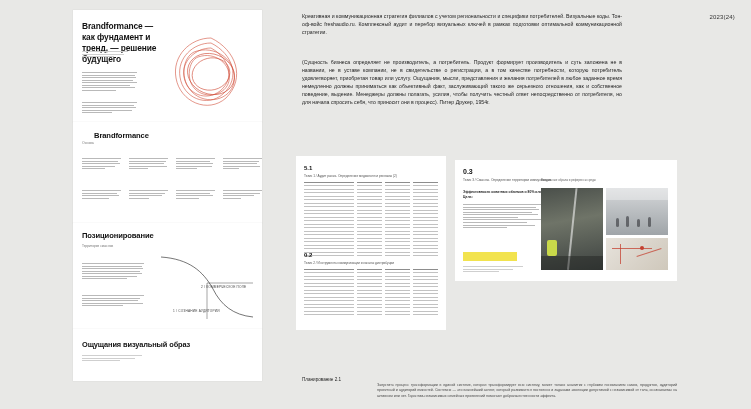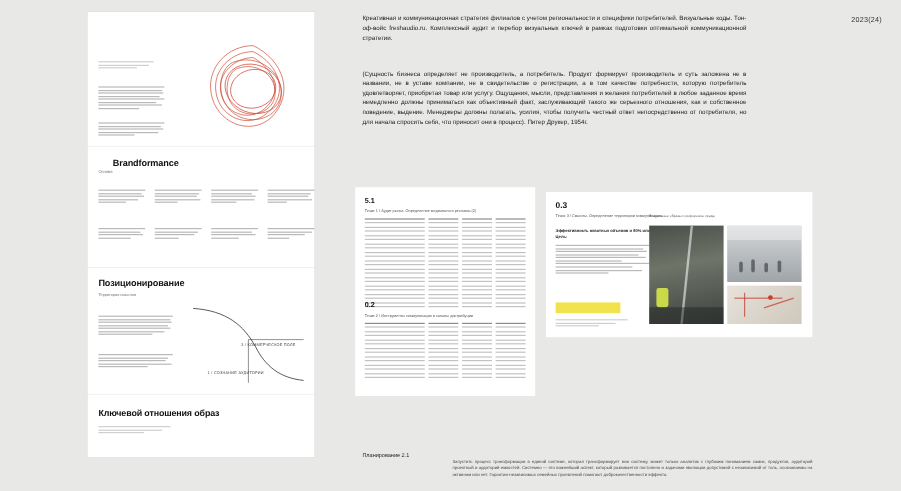--- a/index.html
+++ b/index.html
@@ -298,20 +298,21 @@
 <body>
 
 <div class="page">
 
   <div class="year-label">2023(24)</div>
 
   <div class="top-text-1">Креативная и коммуникационная стратегия филиалов с учетом региональности и специфики потребителей. Визуальные коды. Тон-оф-войс freshaudio.ru. Комплексный аудит и перебор визуальных ключей в рамках подготовки оптимальной коммуникационной стратегии.</div>
   <div class="top-text-2">(Сущность бизнеса определяет не производитель, а потребитель. Продукт формирует производитель и суть заложена не в названии, не в уставе компании, не в свидетельстве о регистрации, а в том качестве потребности, которую потребитель удовлетворяет, приобретая товар или услугу. Ощущания, мысли, представления и желания потребителей в любое заданное время немедленно должны приниматься как объективный факт, заслуживающий такого же серьезного отношения, как и собственное поведение, выдение. Менеджеры должны полагать, усилия, чтобы получить честный ответ непосредственно от потребителя, но для начала спросить себя, что приносит они в процесс). Питер Друкер, 1954г.</div>
 
   <div class="card card-1">
+    <div class="card-title c1-title">Brandformance — как фундамент и тренд, — решение будущего</div>
 
     <div class="lines light c1-cap">
       <i style="width:100%"></i>
         <i style="width:92%"></i>
         <i style="width:70%"></i>
     </div>
 
     <div class="lines c1-body">
       <i style="width:100%"></i>
         <i style="width:97%"></i>
@@ -426,21 +427,21 @@
     <svg class="curve-wrap" viewBox="0 0 96 68">
       <path d="M2 4 C 30 6, 44 18, 54 36 C 62 52, 74 62, 94 64" fill="none" stroke="#1a1a1a" stroke-width="0.6"></path>
       <line x1="48" y1="30" x2="94" y2="30" stroke="#1a1a1a" stroke-width="0.4"></line>
       <line x1="48" y1="30" x2="48" y2="66" stroke="#1a1a1a" stroke-width="0.4"></line>
     </svg>
     <div class="axis-label l1">2 / КОММЕРЧЕСКОЕ ПОЛЕ</div>
     <div class="axis-label l2">1 / СОЗНАНИЕ АУДИТОРИИ</div>
   </div>
 
   <div class="card card-4">
-    <div class="card-title c4-title">Ключевой отношения образ</div>
+    <div class="card-title c4-title">Ощущания визуальный образ</div>
     <div class="lines light" style="left:9px; top:26px; width:60px;">
       <i style="width:100%"></i>
         <i style="width:88%"></i>
         <i style="width:64%"></i>
     </div>
   </div>
 
   <div class="panel-mid">
     <div class="sec-num pm-51">5.1</div>
     <div class="sec-title pm-51t">Тезис 1 / Аудит рынка. Определение медиаполя и рекламы (2)</div>

